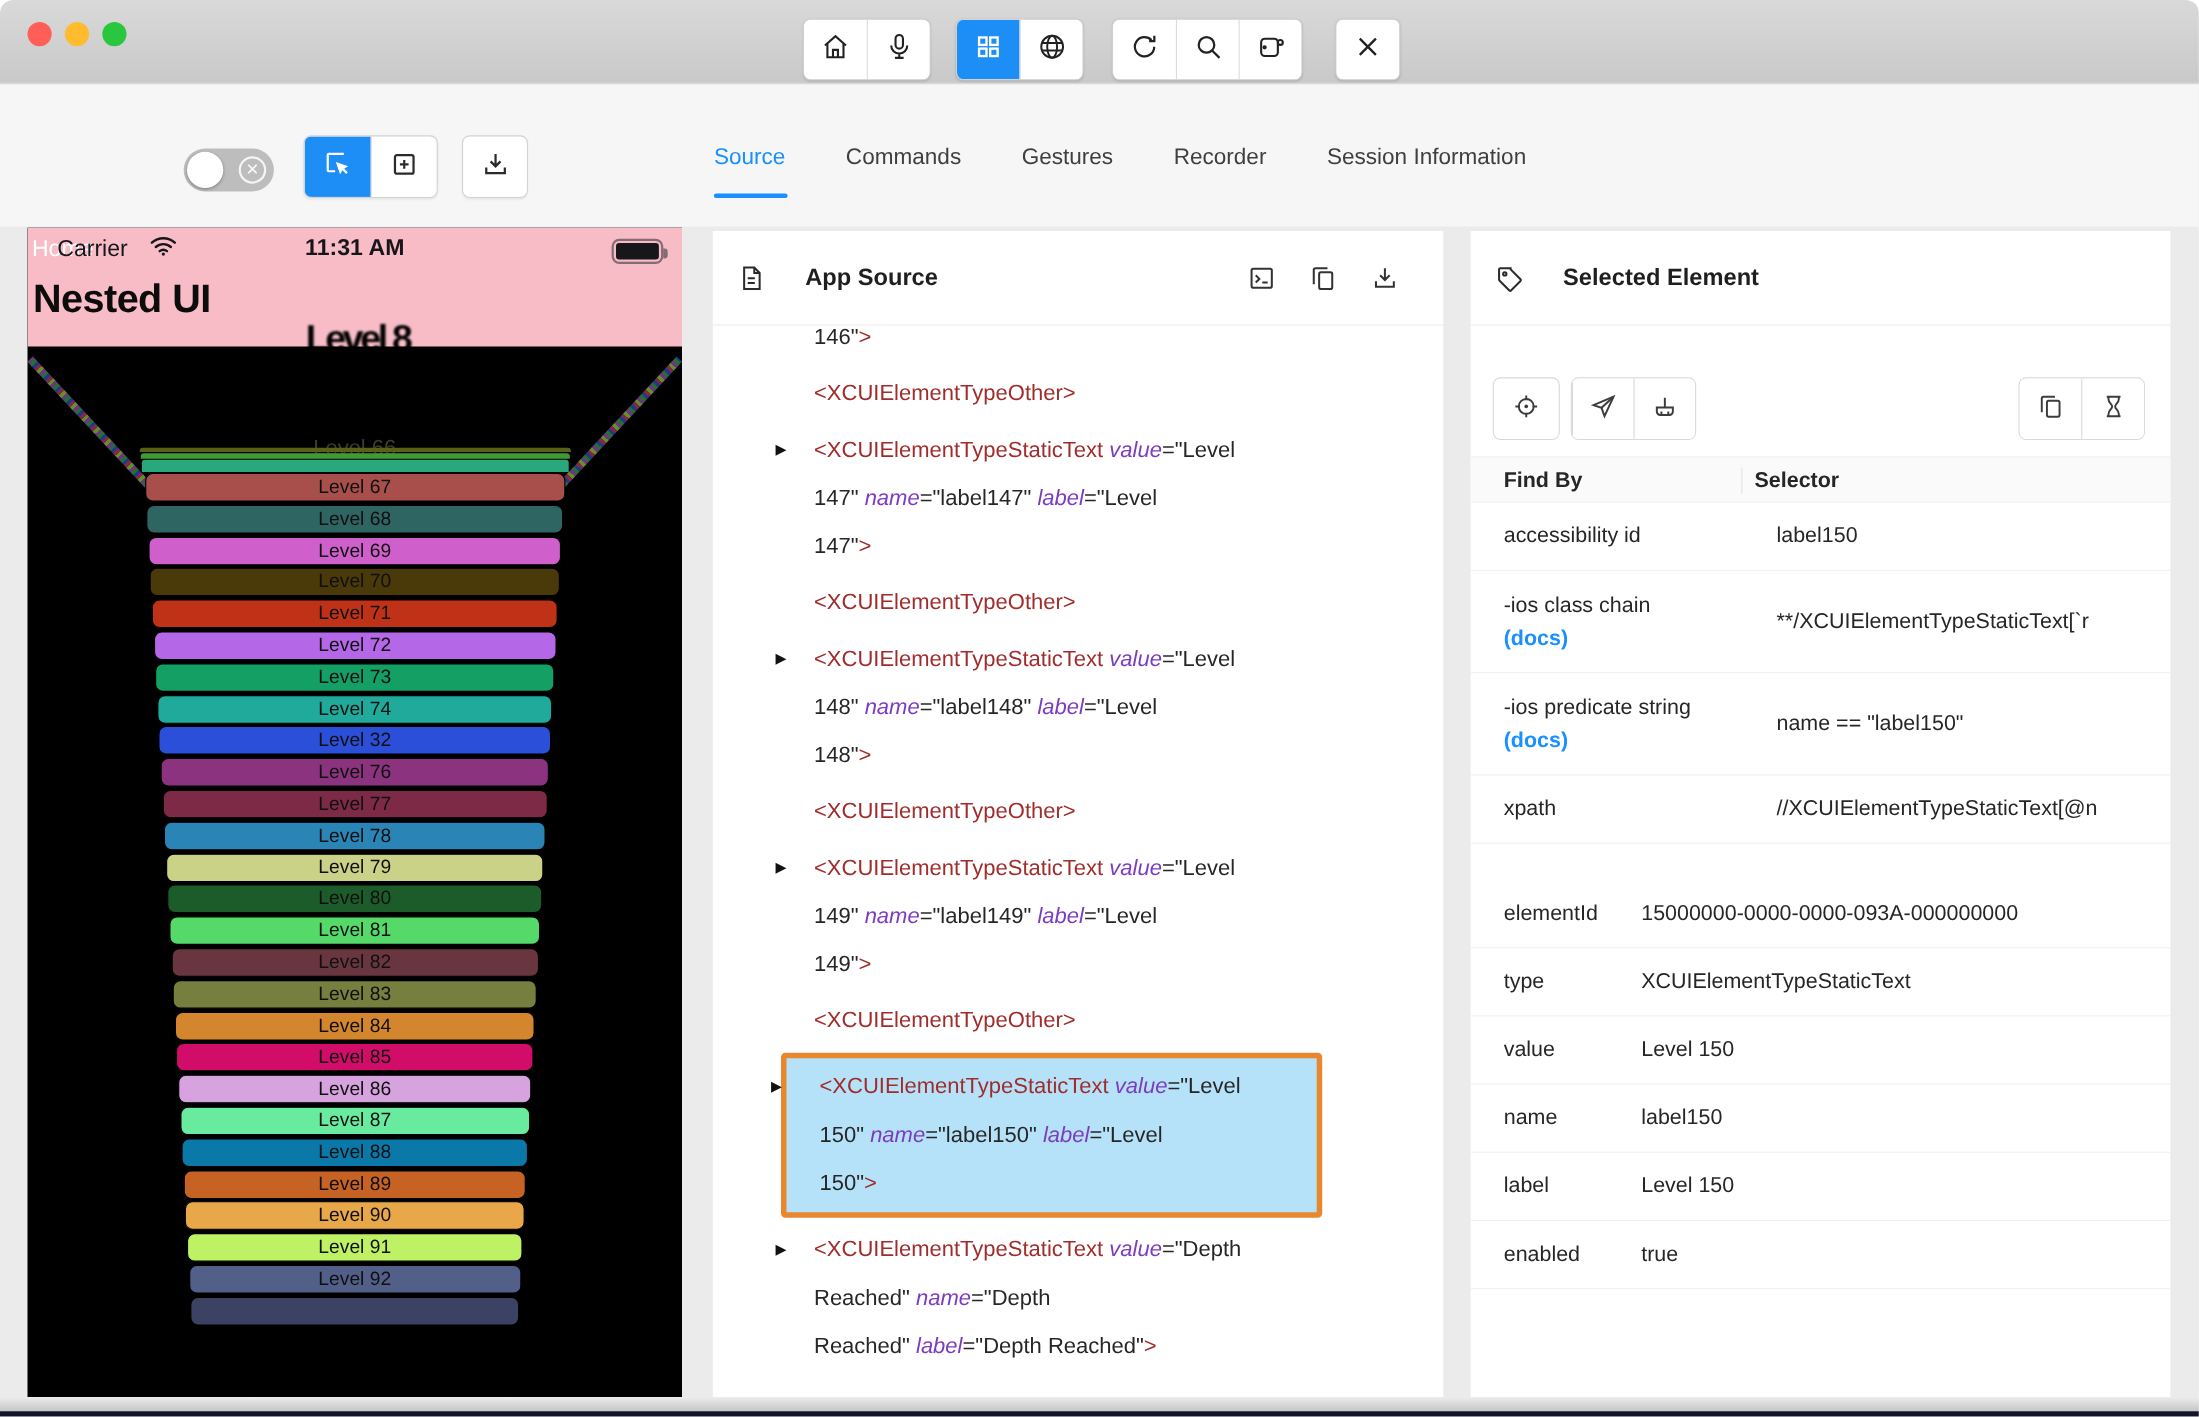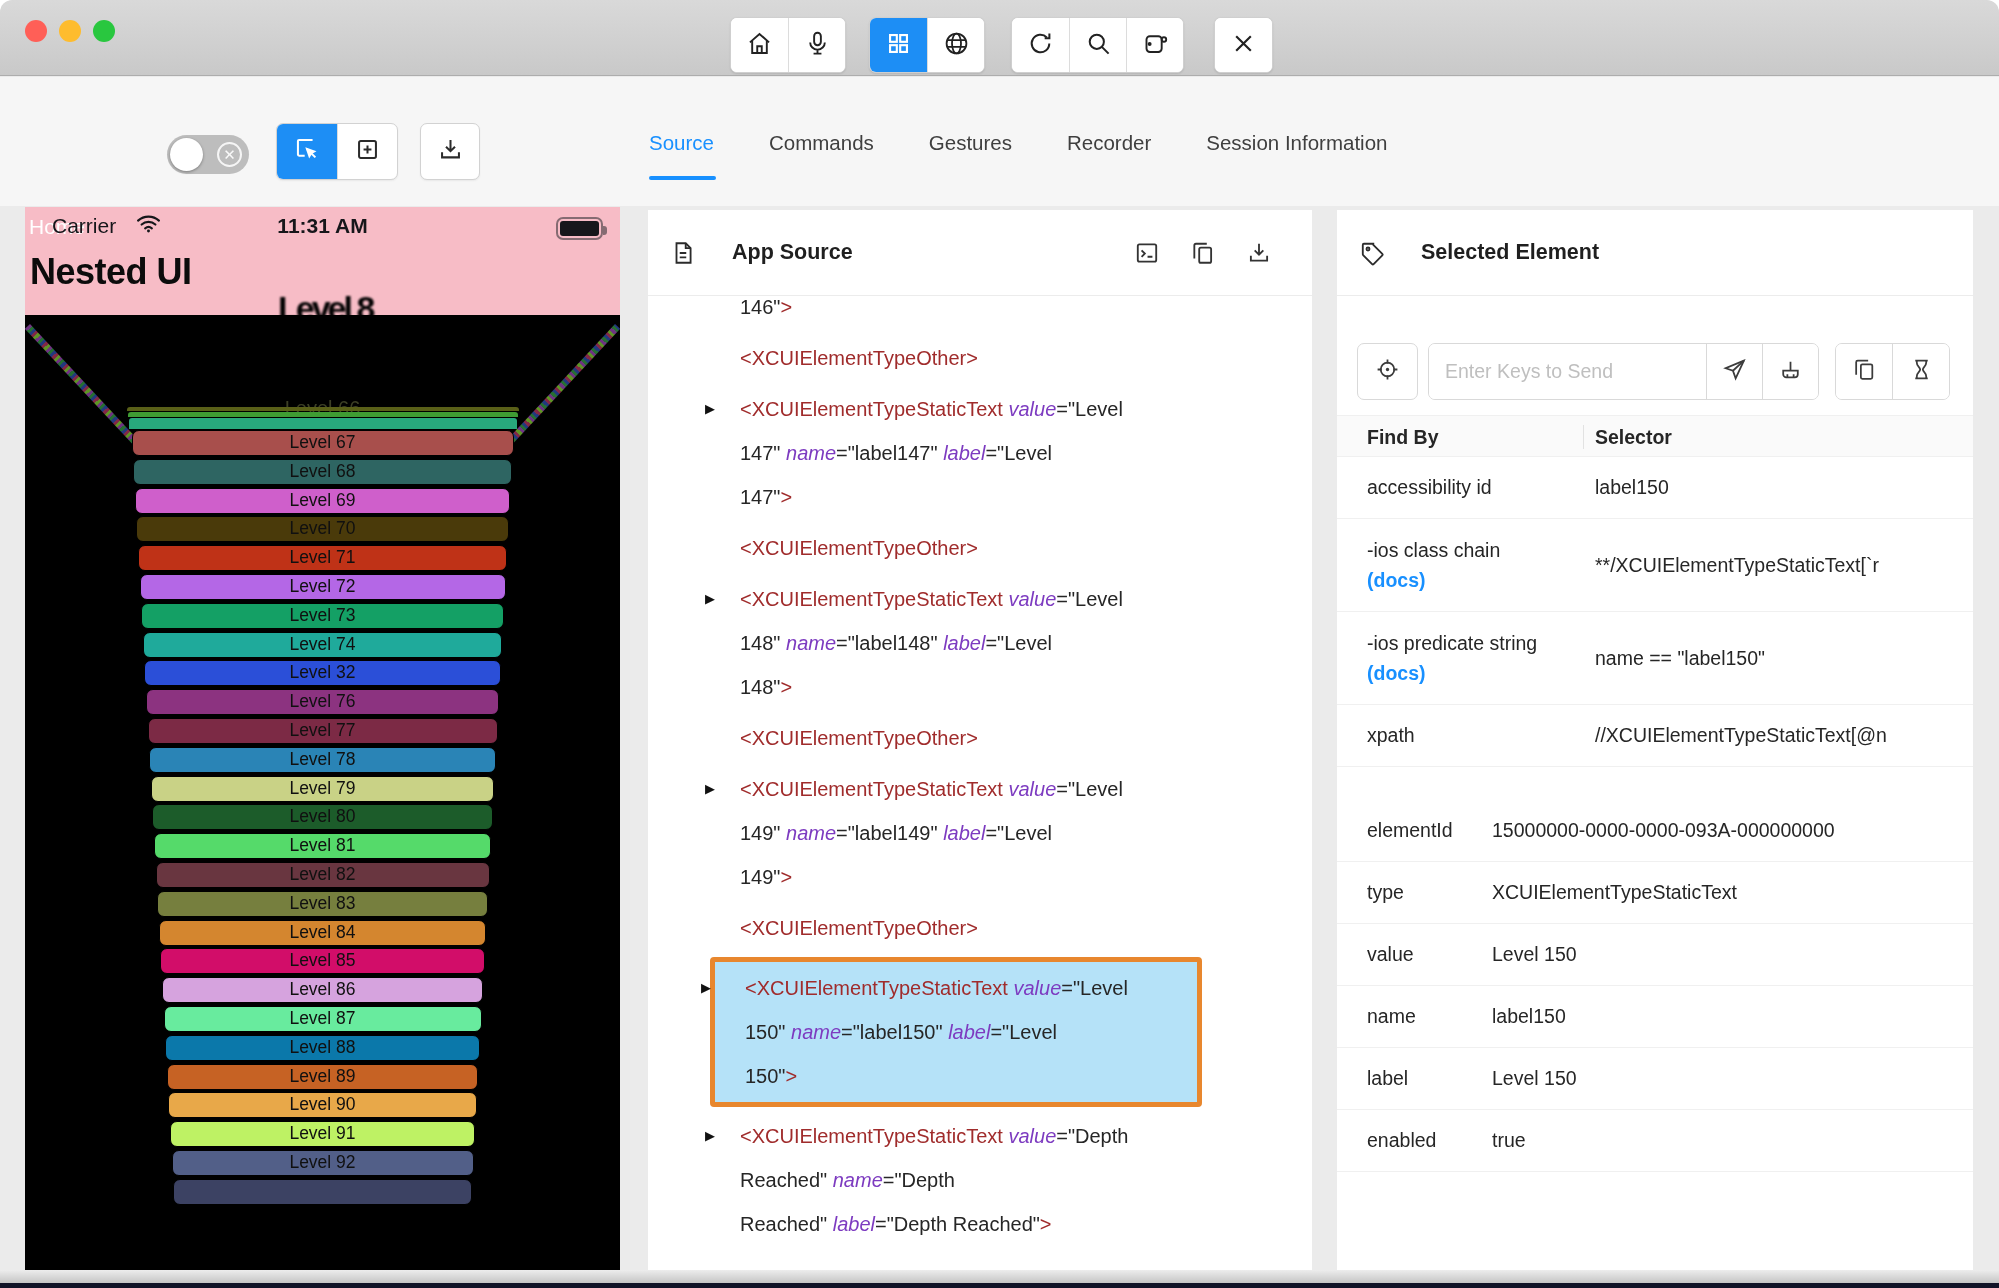--- a/index.html
+++ b/index.html
@@ -85,21 +85,21 @@
 
   .tbl{position:absolute;left:0;right:0;font-size:19.5px;color:#262626;}
   .tbl-head{position:relative;height:42px;background:#fafafa;border-top:1px solid #f0f0f0;border-bottom:1px solid #f0f0f0;font-weight:700;}
   .tbl-head .th{position:absolute;top:0;line-height:42px;}
   .v-div{position:absolute;top:9px;width:1px;height:24px;background:#e2e2e2;}
   .tbl-row{display:grid;border-bottom:1px solid #f0f0f0;align-items:center;}
   .cell-label{padding-left:30px;line-height:1.55;}
   .cell-value{white-space:nowrap;overflow:hidden;padding-right:20px;}
   .docs-link{color:#1890ff;font-weight:700;}
   .findby{top:205px;}
-  .findby .tbl-row{grid-template-columns:258px 1fr;}
+  .findby .tbl-row{grid-template-columns:258px 1fr;gap:20px;}
   .attrs{top:590px;}
   .attrs .tbl-row{grid-template-columns:155px 1fr;height:62px;}
 
   
   .bottombar{position:absolute;left:0;top:1270px;width:1999px;height:14px;background:linear-gradient(#ededed,#c2c2c2);}
   .bottomline{position:absolute;left:0;top:1283px;width:1999px;height:5px;background:#111327;}
 </style>
 </head>
 <body>
 
@@ -347,21 +347,20 @@
 
     <div class="sq-btn locate-btn">
         <span><svg viewBox="0 0 24 24" fill="none" stroke="currentColor" stroke-width="1.7" width="25" height="25">
             <circle cx="12" cy="12" r="6.5"></circle>
             <path d="M12 2.5v4M12 17.5v4M2.5 12h4M17.5 12h4"></path>
             <circle cx="12" cy="12" r="1.6" fill="currentColor" stroke="none"></circle>
           </svg></span>
       </div>
 
     <div class="keys-group">
-      <input class="keys-input" placeholder="Enter Keys to Send" style="">
       <div class="kg-btn">
           <span><svg viewBox="0 0 24 24" fill="none" stroke="currentColor" stroke-width="1.7" width="25" height="25">
               <path d="M21 3.5L3.5 10.8l7 2.4 2.6 7.3z"></path>
               <path d="M21 3.5L10.5 13.2"></path>
             </svg></span>
         </div>
       <div class="kg-btn">
           <span><svg viewBox="0 0 24 24" fill="none" stroke="currentColor" stroke-width="1.7" width="25" height="25">
               <path d="M5 13h14v3.5a3 3 0 0 1-3 3H8a3 3 0 0 1-3-3z"></path>
               <path d="M12 13V4.5M9 19.5v-3M15 19.5v-3"></path>

